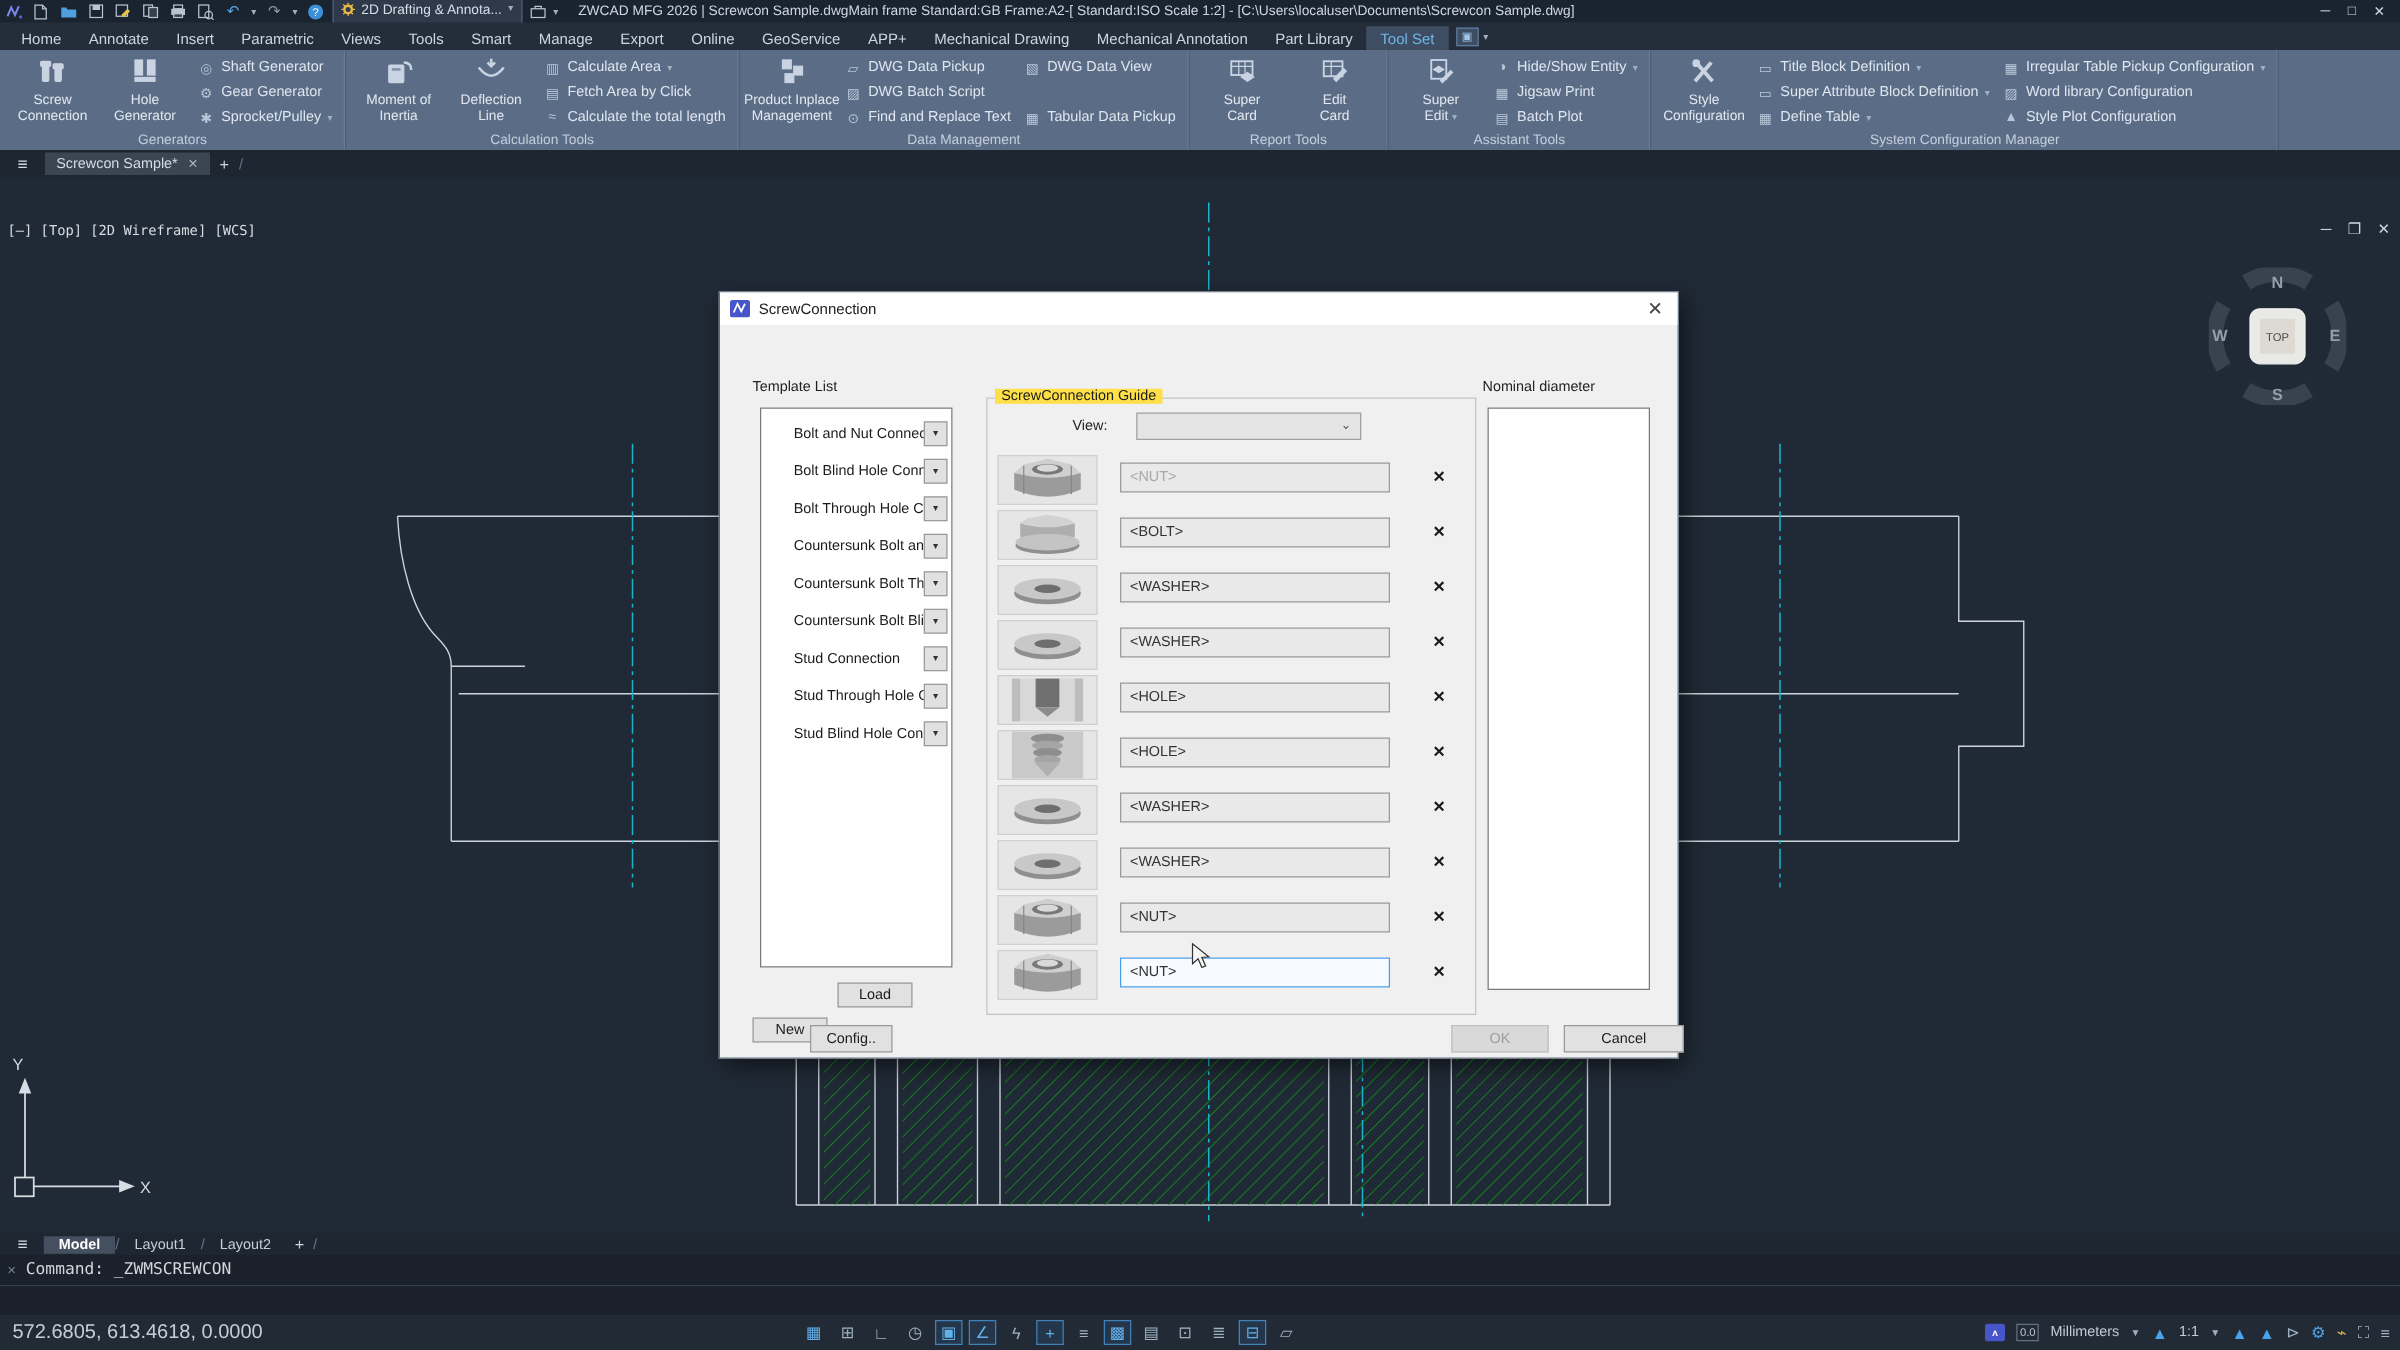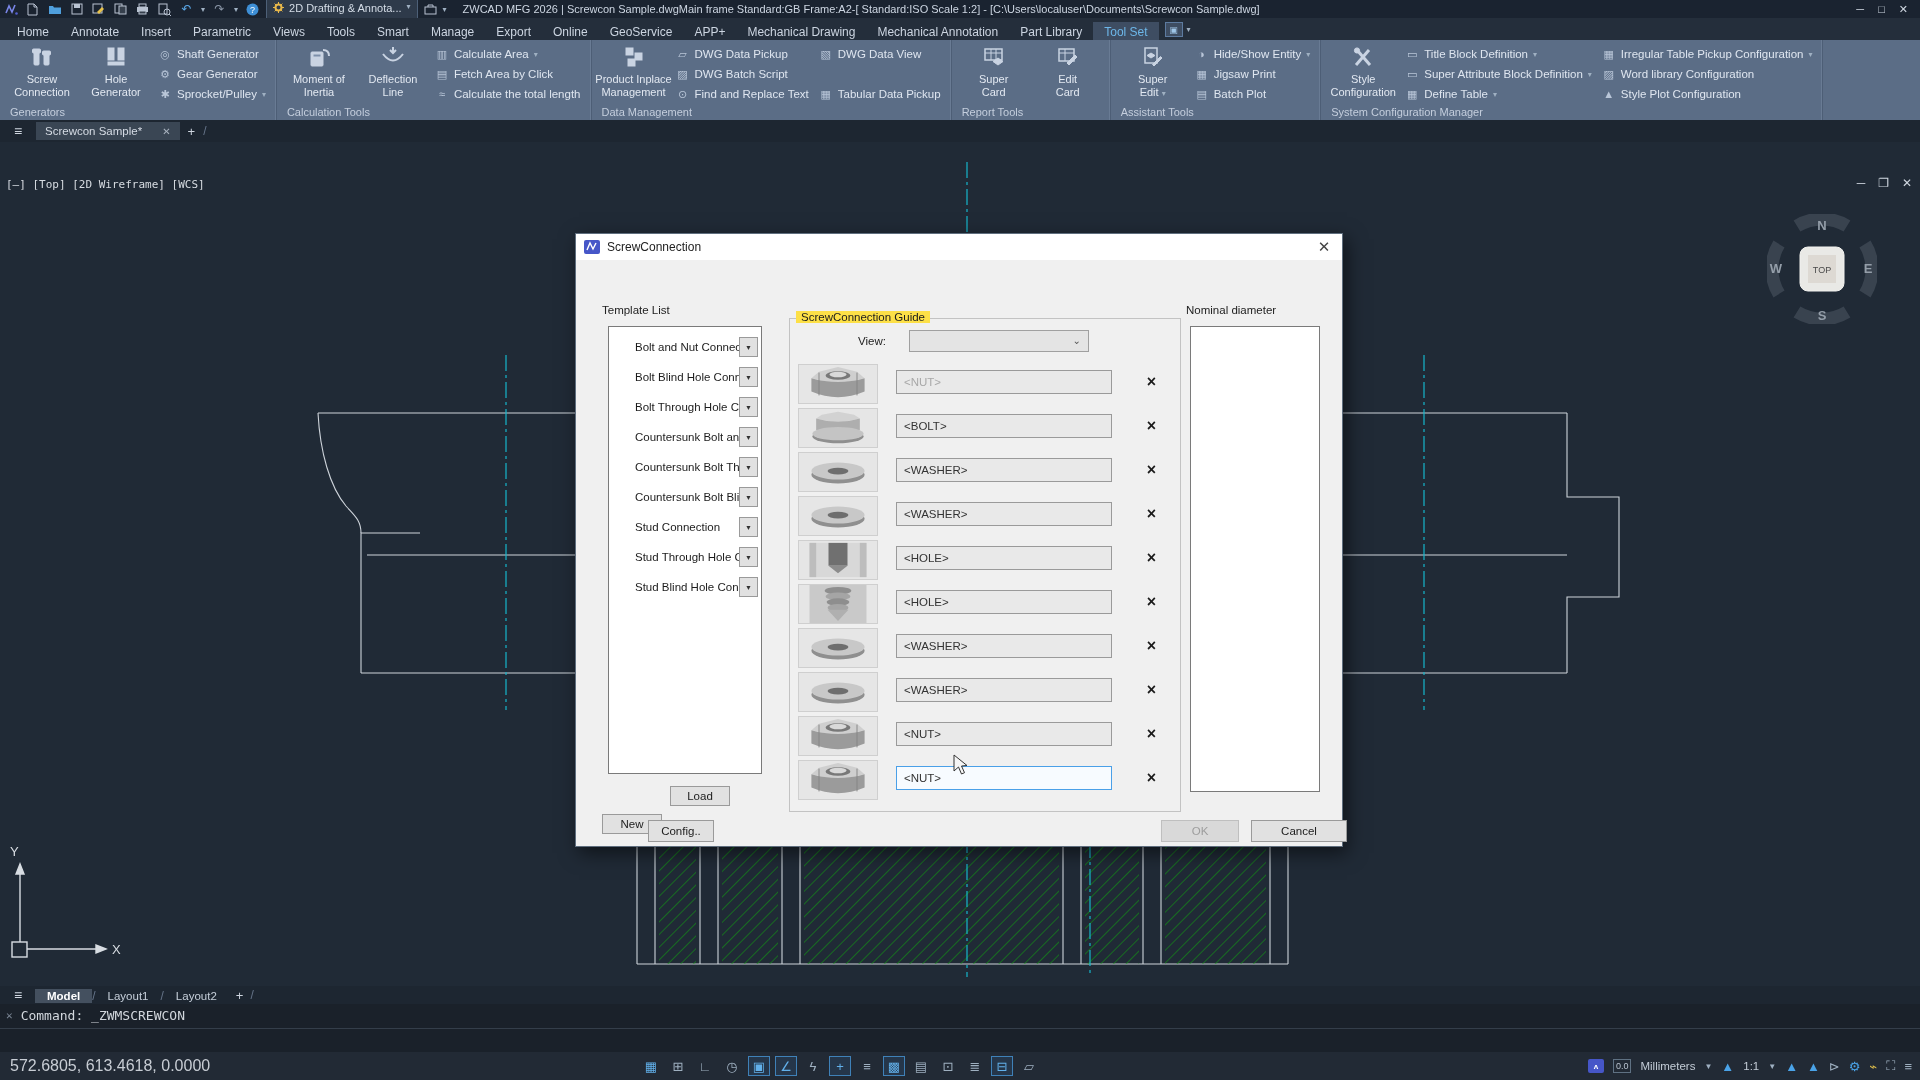--- a/index.html
+++ b/index.html
@@ -24,33 +24,33 @@
   .mtab.active{background:#3e4d62;color:#6db7e9;}
   .mb-extra{display:flex;align-items:center;gap:4px;margin-left:6px;padding-bottom:3px;}
   .mb-box{width:16px;height:13px;background:#3e4d62;border:1px solid #5d7ba0;color:#9fc6e8;
     font-size:9px;display:inline-flex;align-items:center;justify-content:center;}
 
   
   .ribbon{height:80px;background:#5b6d86;display:flex;flex:0 0 auto;}
   .rgroup{display:flex;flex-direction:column;border-right:1px solid #4d5e76;box-shadow:inset -1px 0 0 #697b94;
     padding:0 4px;}
   .rbody{flex:1;display:flex;align-items:stretch;gap:2px;padding:3px 2px 0 2px;}
-  .rlabel{height:15px;text-align:left;font-size:11px;color:#c4cedd;line-height:14px;white-space:nowrap;padding:0 6px;}
+  .rlabel{height:15px;text-align:center;font-size:11px;color:#c4cedd;line-height:14px;white-space:nowrap;padding:0 6px;}
   .rbig{width:72px;display:flex;flex-direction:column;align-items:center;padding-top:2px;cursor:default;}
   .rbicon svg{width:24px;height:24px;fill:#c9d3e2;stroke:#c9d3e2;}
   .rbl{font-size:11px;color:#e2e8f1;line-height:13px;white-space:nowrap;}
   .rcol{display:flex;flex-direction:column;justify-content:space-between;padding:2px 4px;}
   .rsmall{display:flex;align-items:center;gap:5px;font-size:11.5px;color:#dfe6f0;height:18px;white-space:nowrap;cursor:default;}
   .rsi{width:14px;color:#b9c6d8;font-size:11px;text-align:center;}
 
   
   .doctabs{height:22px;background:#1d2631;display:flex;align-items:center;gap:8px;padding-left:8px;flex:0 0 auto;}
   .hamburger{color:#cfd6e0;font-size:14px;width:20px;text-align:center;}
   .dtab{background:#3a4654;color:#d5dbe4;font-size:11.5px;height:18px;display:flex;align-items:center;
-    gap:20px;padding:0 9px;}
+    gap:8px;padding:0 9px;}
   .dtab .x{font-size:10px;color:#aab4c0;}
   .plus{color:#cfd6e0;font-size:13px;}
   .slash{color:#66758a;font-size:12px;}
 
   
   .canvas{position:relative;height:844px;background:#202a36;flex:0 0 auto;overflow:hidden;}
   .vplabel{position:absolute;left:6px;top:36px;color:#d7dce2;font-family:"DejaVu Sans Mono",monospace;font-size:11px;}
   .vp-winbtns{position:absolute;right:8px;top:34px;display:flex;gap:13px;color:#cfd6df;font-size:12px;}
   .viewcube{position:absolute;left:1767px;top:72px;}
   .ucs{position:absolute;left:4px;top:700px;}

